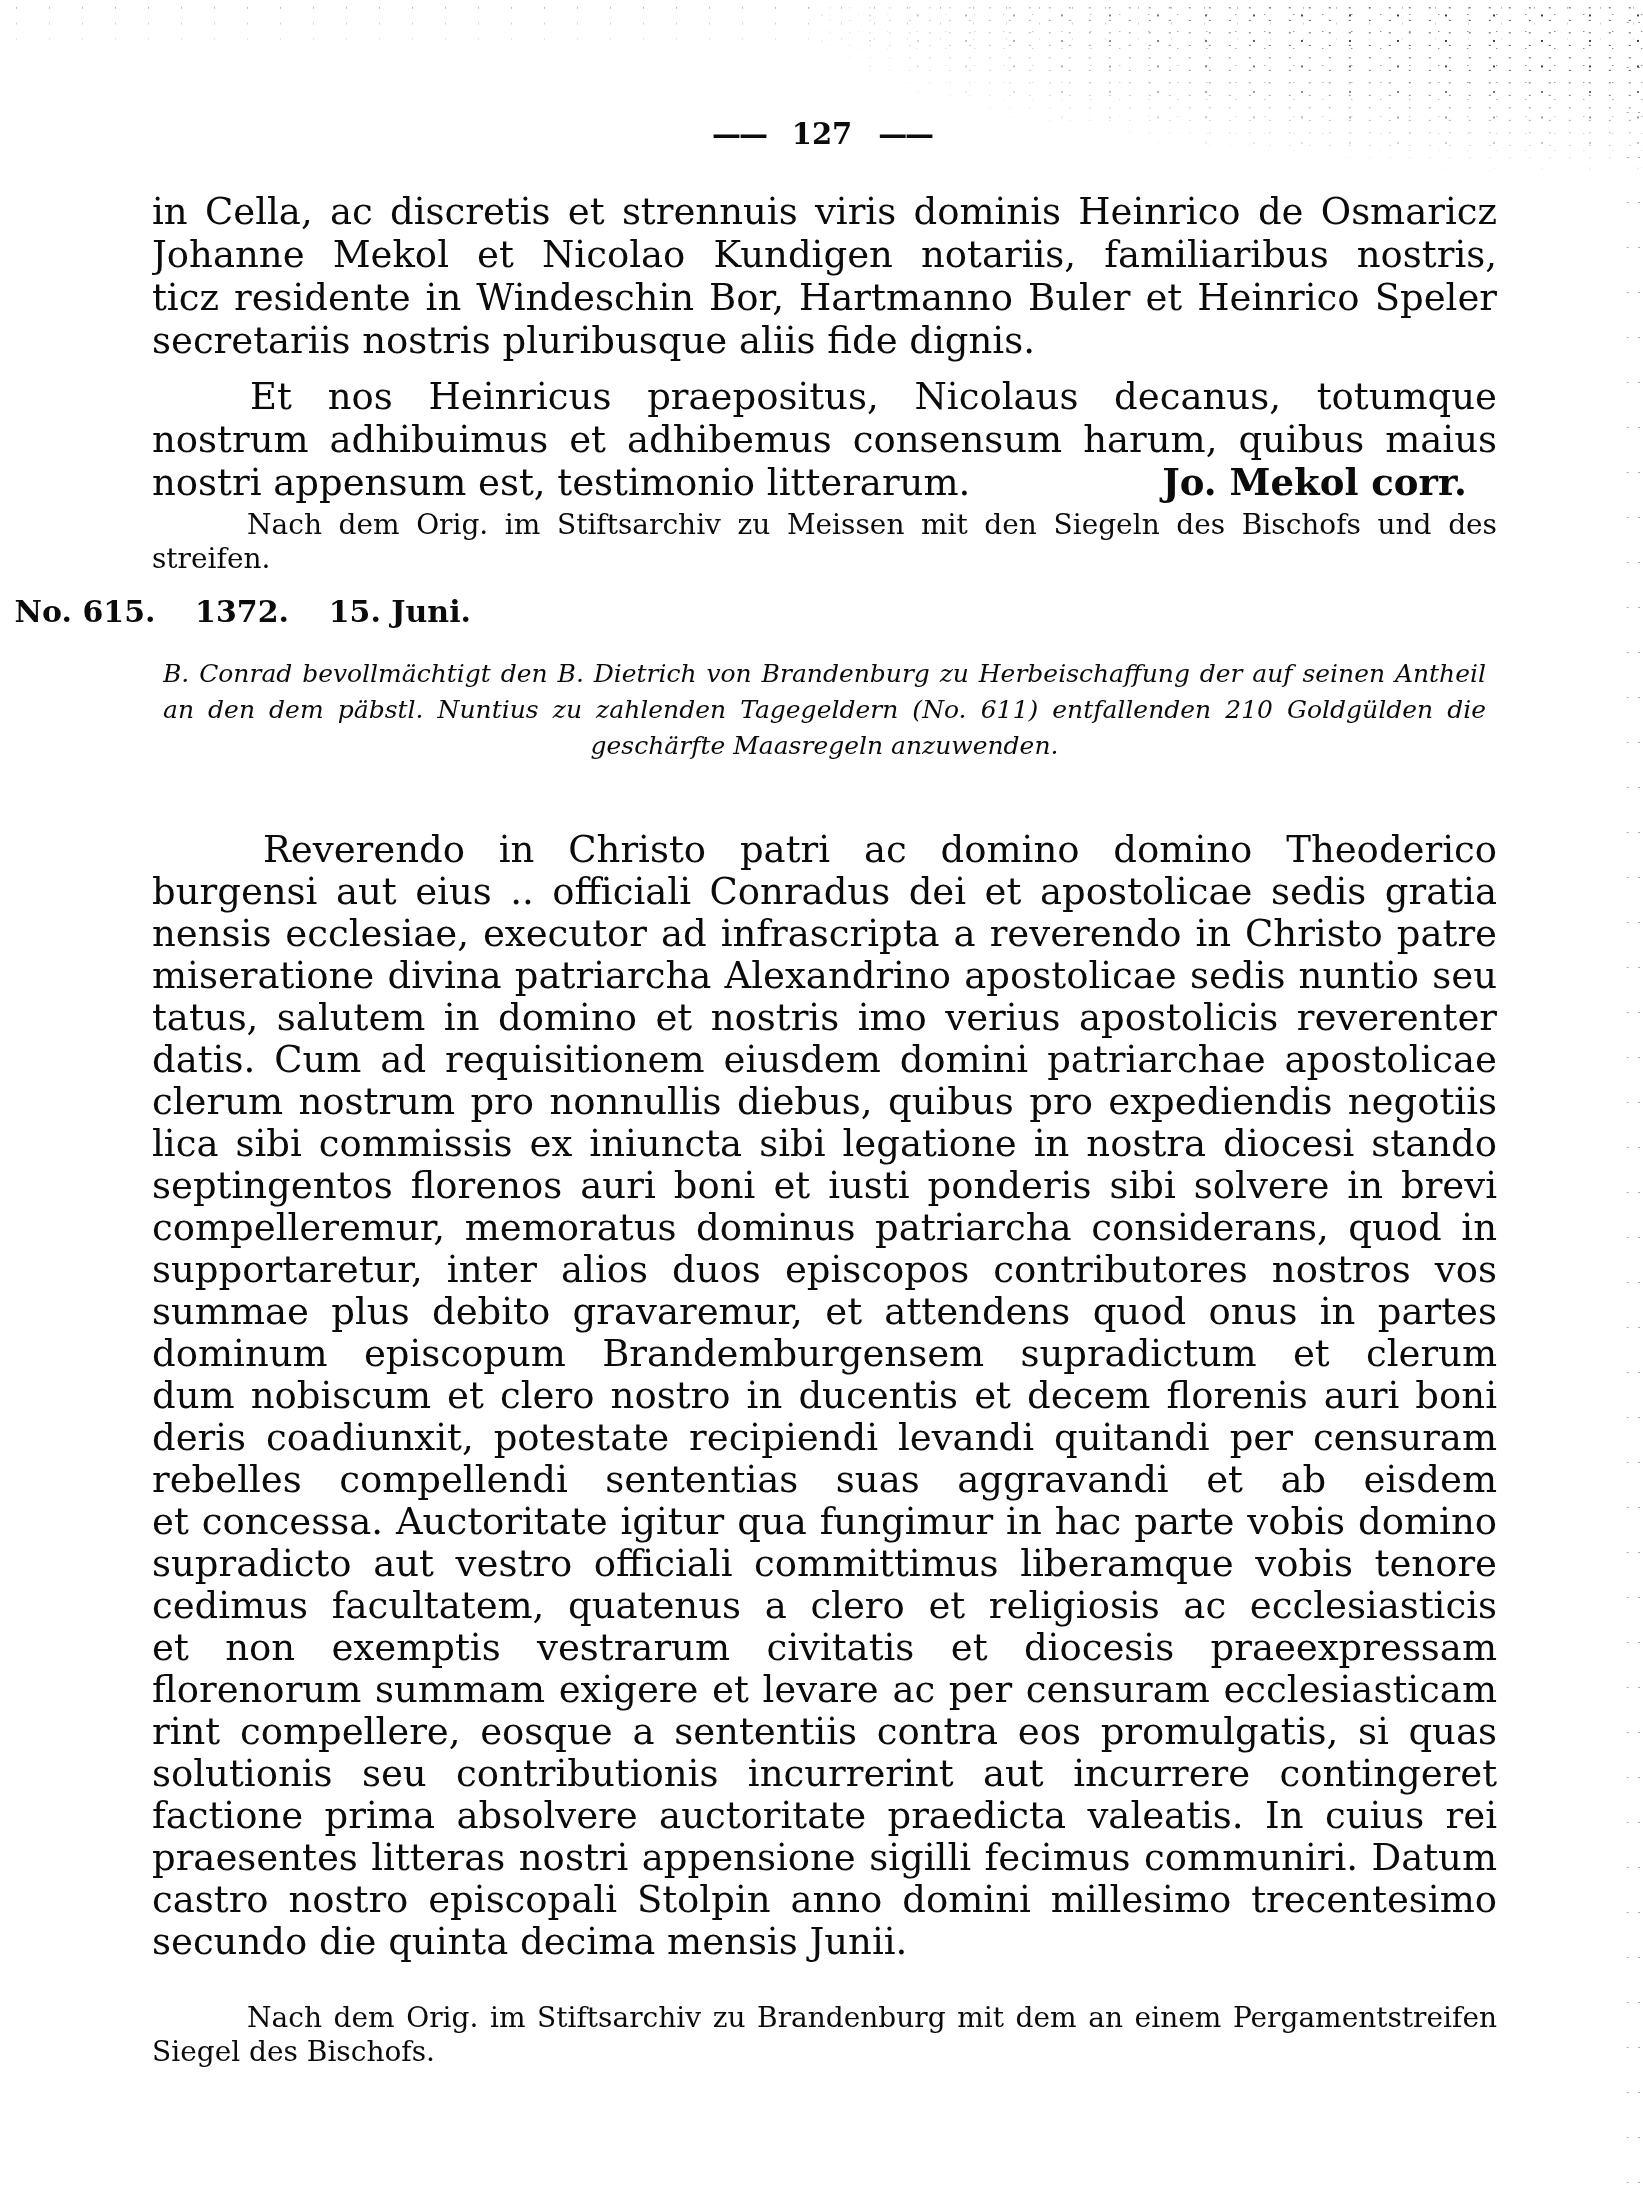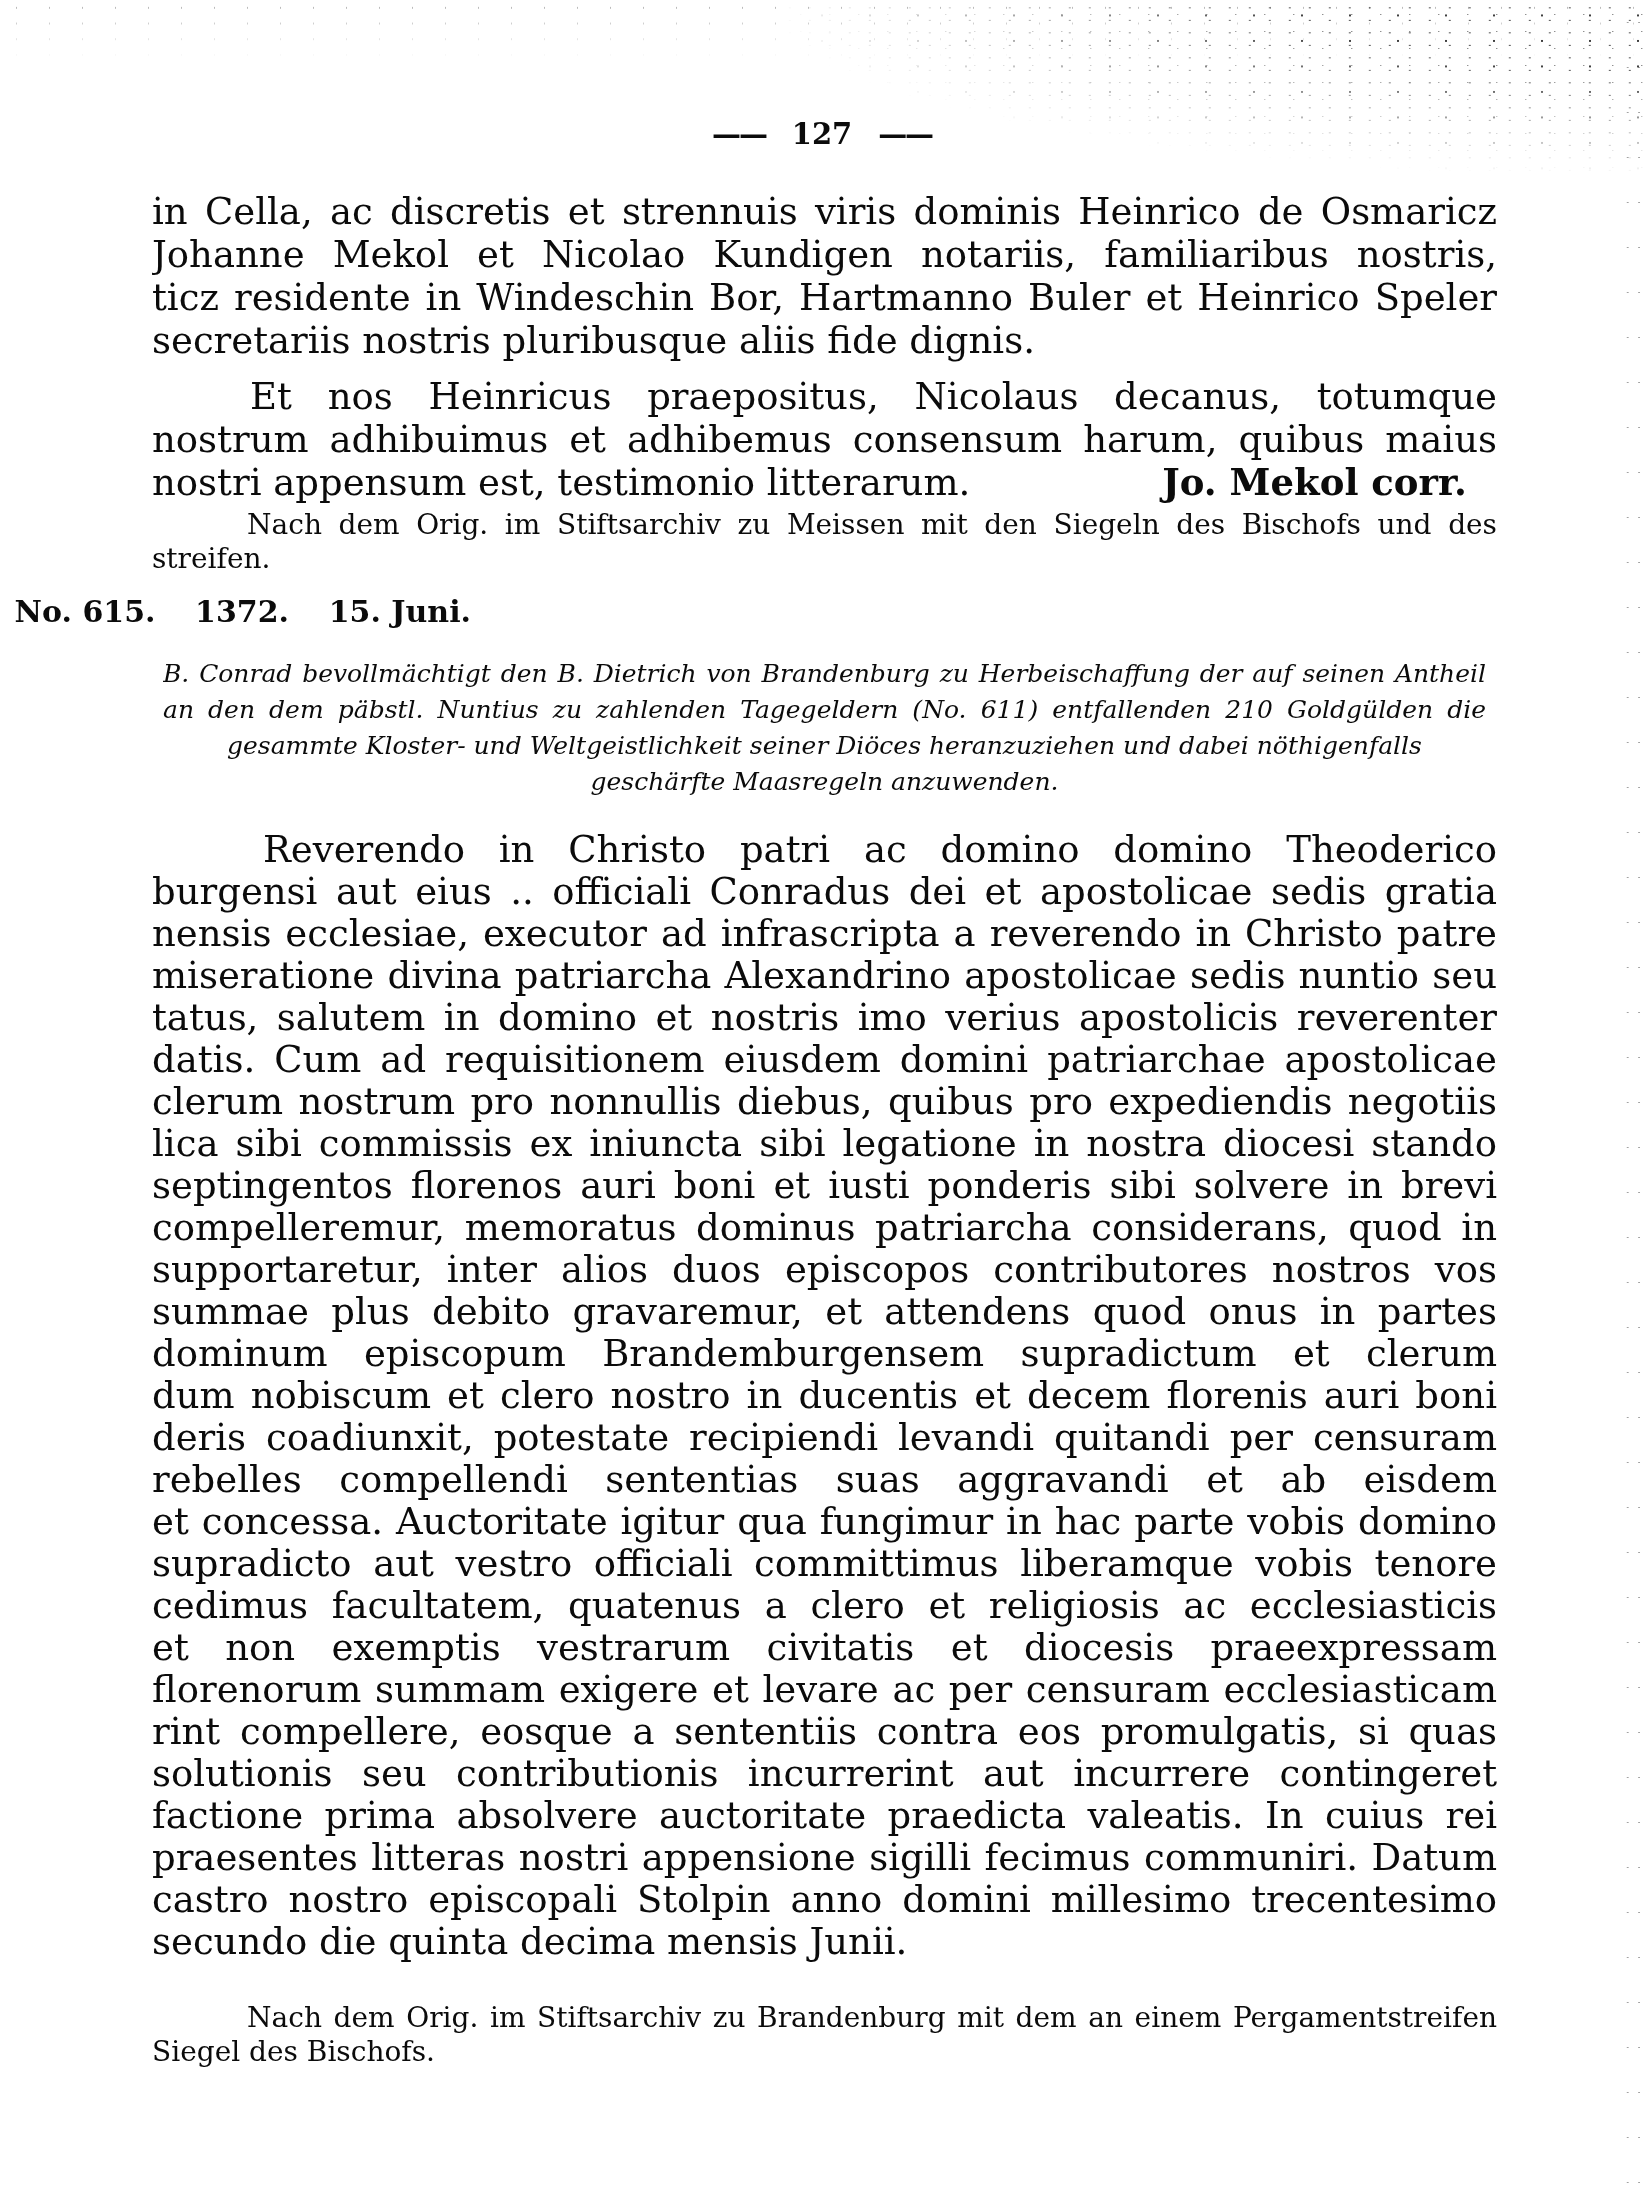--- a/index.html
+++ b/index.html
@@ -133,21 +133,20 @@
 
   <div id="heading" class="abs">
     <span>No. 615.</span>
     <span>1372.</span>
     <span>15. Juni.</span>
   </div>
 
   <div id="regest" class="abs">
     <div class="regest-line j">B. Conrad bevollmächtigt den B. Dietrich von Brandenburg zu Herbeischaffung der auf seinen Antheil</div>
     <div class="regest-line j">an den dem päbstl. Nuntius zu zahlenden Tagegeldern (No. 611) entfallenden 210 Goldgülden die</div>
-    <div class="regest-line c">gesammte Kloster- und Weltgeistlichkeit seiner Diöces heranzuziehen und dabei nöthigenfalls</div>
     <div class="regest-line c">geschärfte Maasregeln anzuwenden.</div>
   </div>
 
   <div id="body" class="abs measure">
       <div class="body-line">Reverendo in Christo patri ac domino domino Theoderico episcopo Brandem-</div>
       <div class="body-line">burgensi aut eius .. officiali Conradus dei et apostolicae sedis gratia episcopus Miss-</div>
       <div class="body-line">nensis ecclesiae, executor ad infrascripta a reverendo in Christo patre domino Johanne</div>
       <div class="body-line">miseratione divina patriarcha Alexandrino apostolicae sedis nuntio seu legato depu-</div>
       <div class="body-line">tatus, salutem in domino et nostris imo verius apostolicis reverenter obedire man-</div>
       <div class="body-line">datis. Cum ad requisitionem eiusdem domini patriarchae apostolicae sedis nuntii nos et</div>

